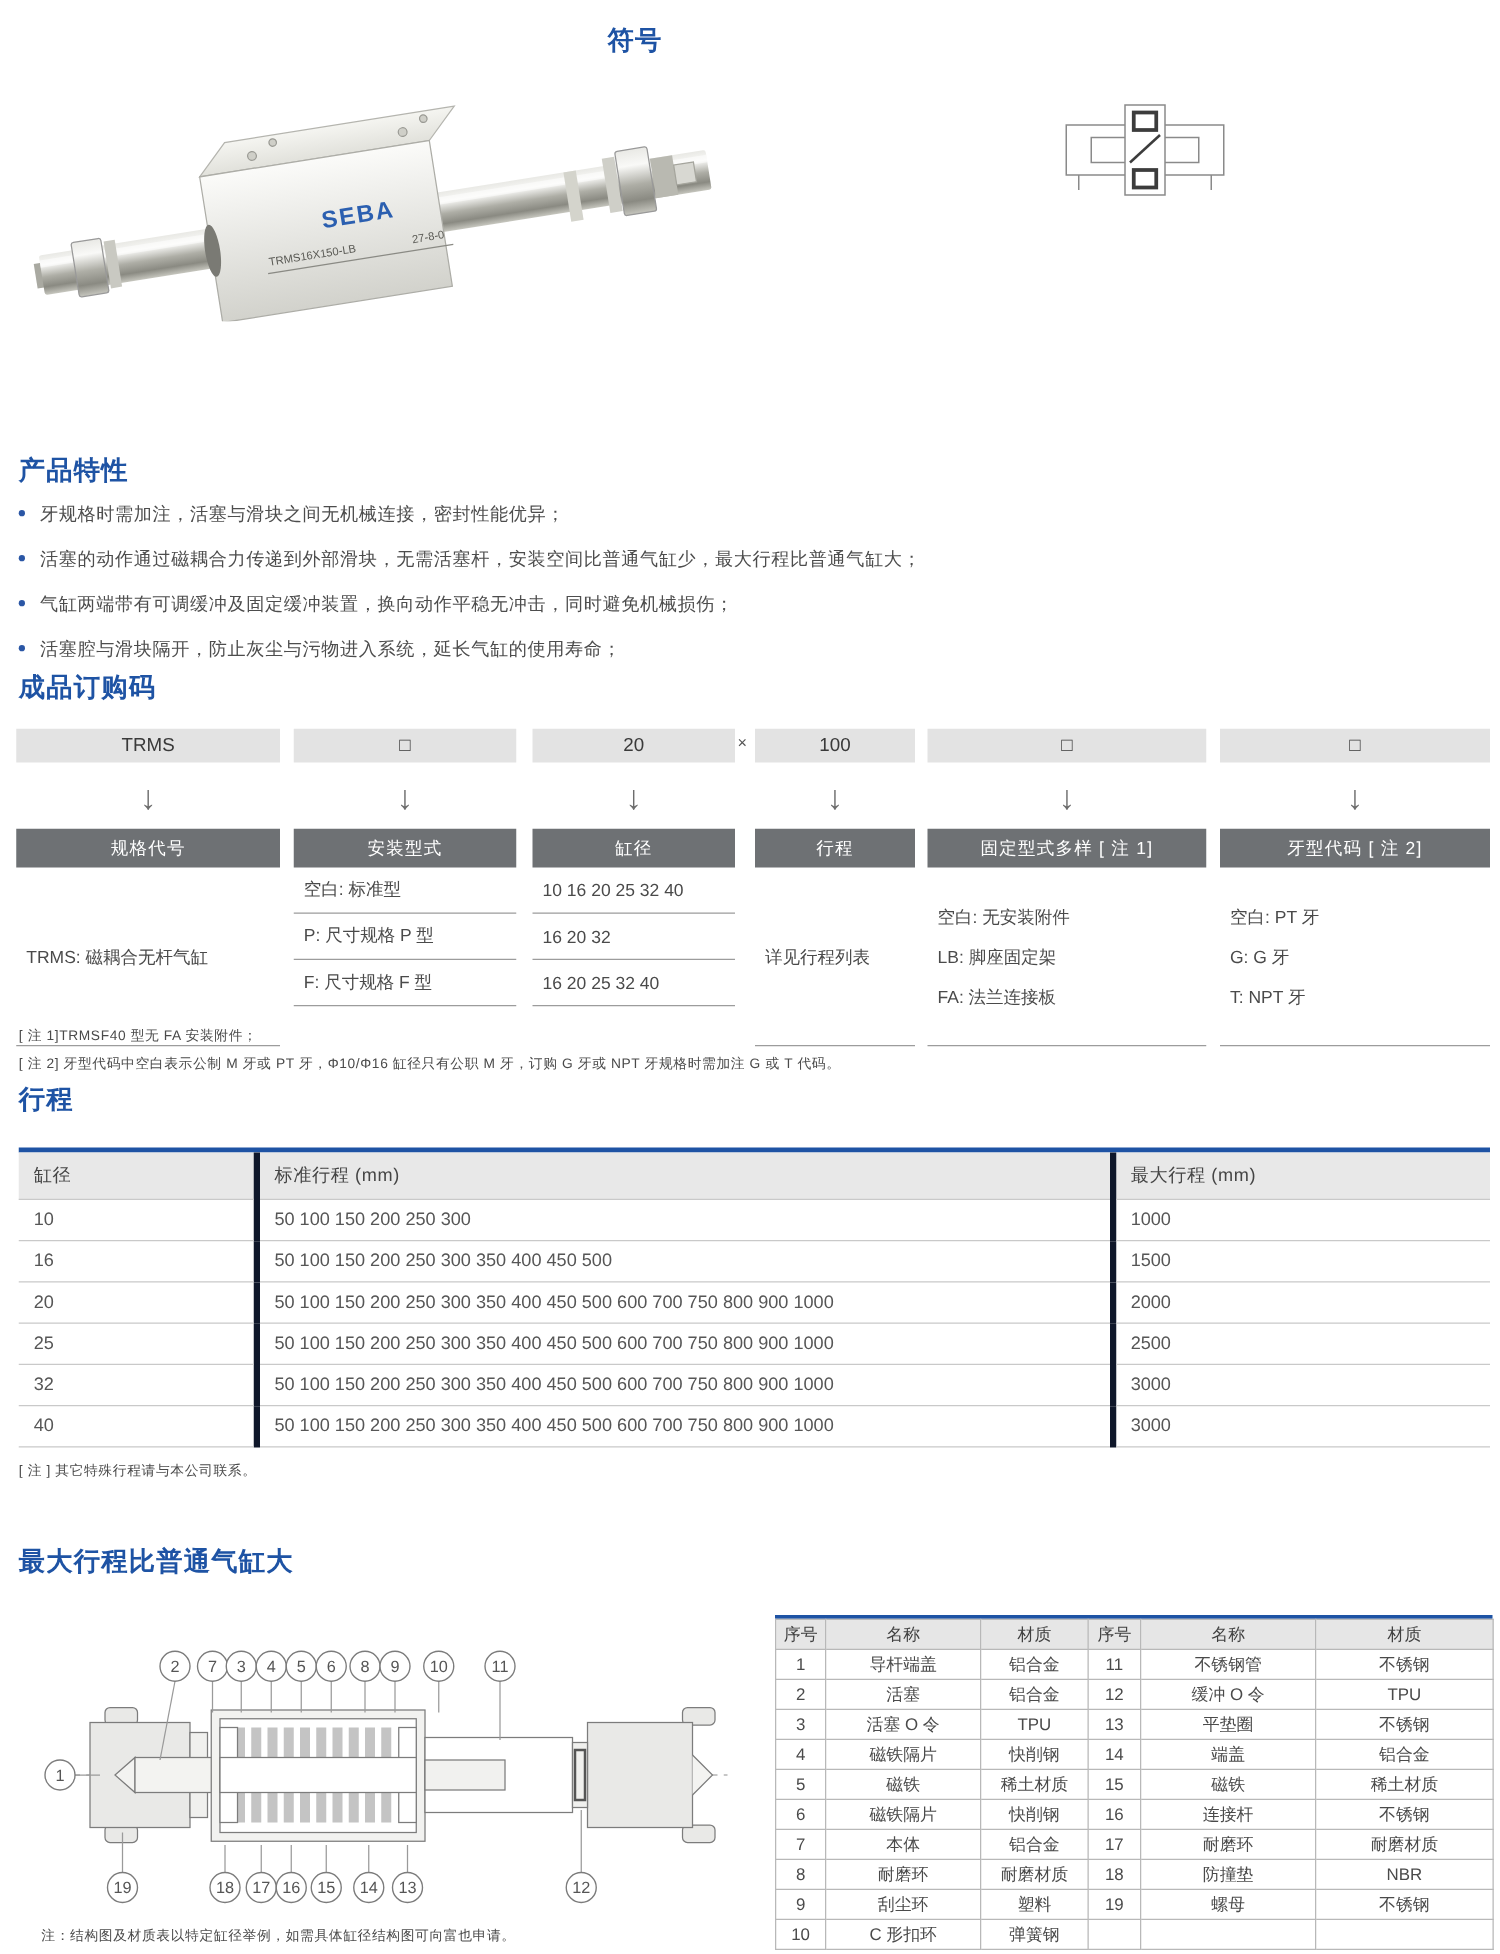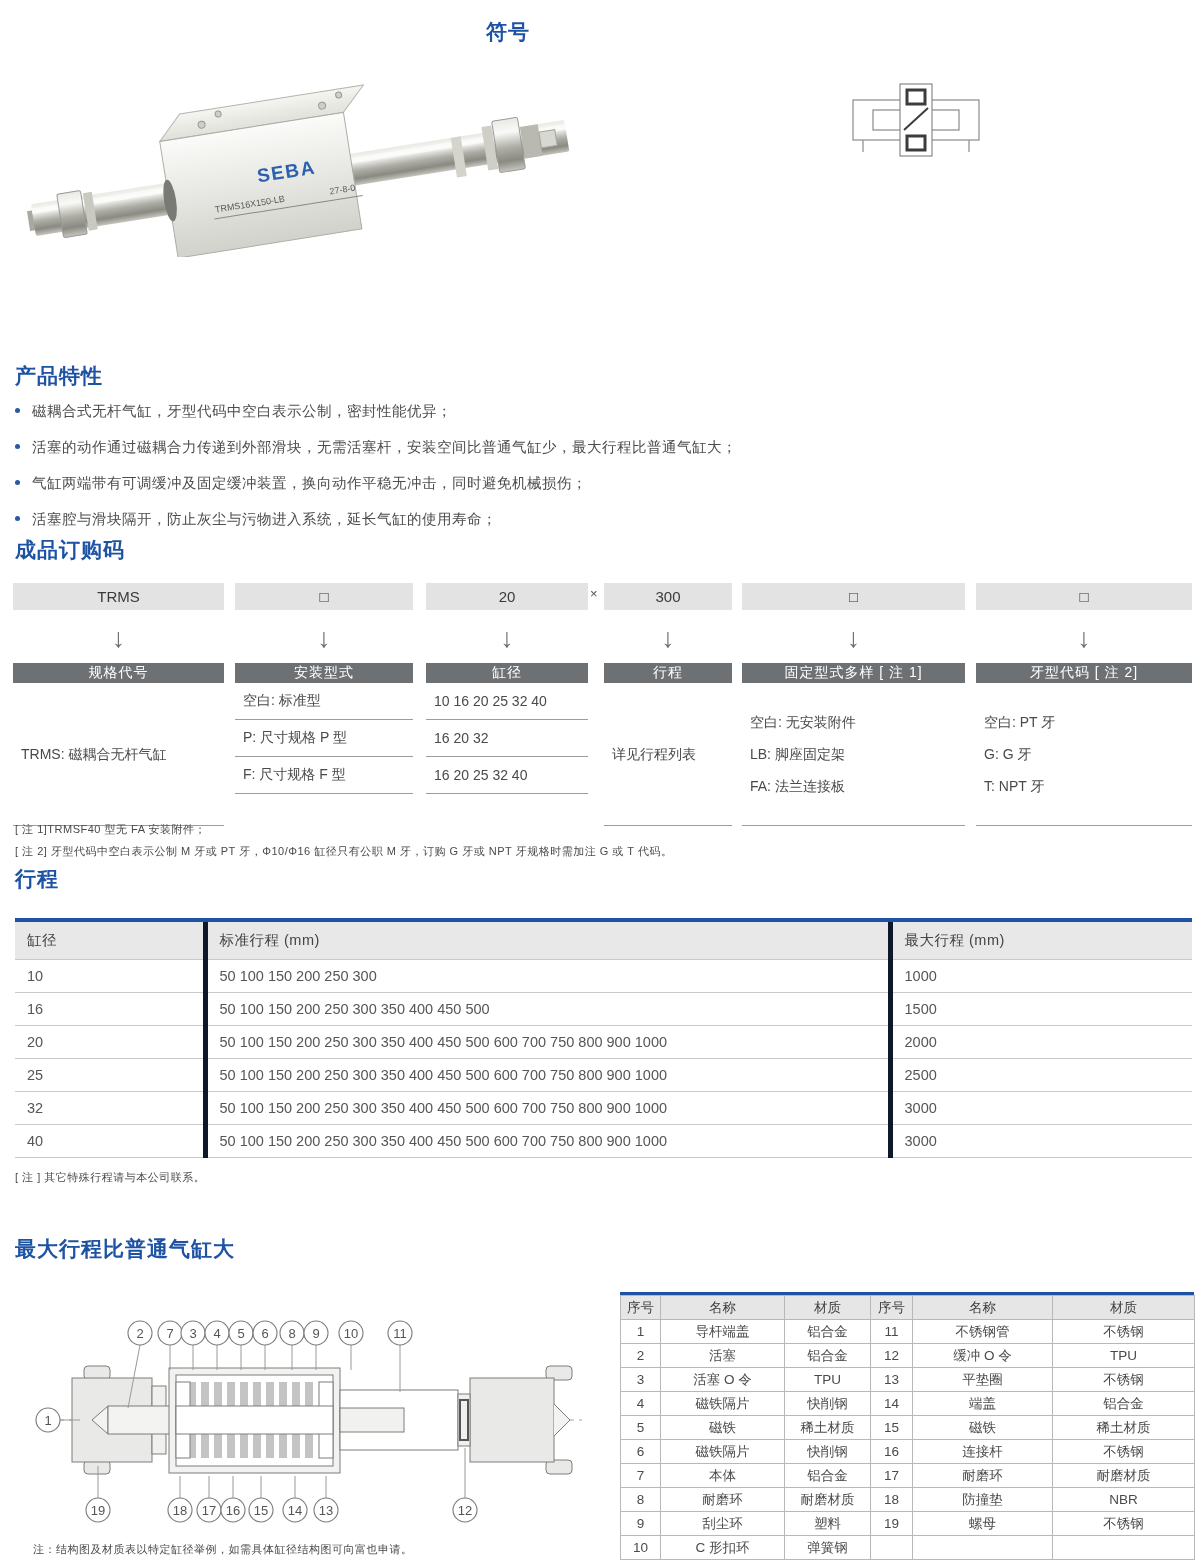--- a/index.html
+++ b/index.html
@@ -14,21 +14,21 @@
   .feat-list li{font-size:14.5px;color:#4d4d4d;margin-bottom:17px;letter-spacing:.5px;}
   .feat-list li::before{content:"";display:inline-block;width:5px;height:5px;border-radius:50%;
         background:#2a56a5;margin-right:12px;vertical-align:3px;}
   
   .oc-wrap{top:583px;left:0;width:1200px;height:235px;}
   .oc-col{position:absolute;top:0;}
   .oc-code{height:27px;background:#e3e3e3;display:flex;align-items:center;justify-content:center;
         font-size:15px;color:#3a3a3a;}
   .oc-arrow{position:relative;height:48px;margin-top:4px;text-align:center;font-size:27px;color:#6d6d6d;
         line-height:48px;font-weight:lighter;}
-  .oc-head{height:20px;background:#6e7174;color:#fff;font-size:14px;display:flex;align-items:center;
+  .oc-head{height:31px;background:#6e7174;color:#fff;font-size:14px;display:flex;align-items:center;
         justify-content:center;margin-top:1px;letter-spacing:1px;}
   .oc-row{height:37px;display:flex;align-items:center;padding-left:8px;font-size:14px;color:#4a4a4a;
         border-bottom:1px solid #9c9c9c;box-sizing:border-box;}
   .oc-cell{height:143px;display:flex;flex-direction:column;justify-content:center;padding-left:8px;
         font-size:14px;color:#4a4a4a;border-bottom:1px solid #9c9c9c;box-sizing:border-box;}
   .oc-line{line-height:32px;}
   .oc-x{top:586px;left:590px;font-size:13px;color:#555;}
   .note-block{font-size:11px;color:#4a4a4a;line-height:22px;letter-spacing:.5px;}
   
   .stk-tbl-wrap{top:918px;left:15px;width:1177px;border-top:4px solid #1e53a4;}
@@ -109,21 +109,21 @@
       <line x1="126" y1="62" x2="126" y2="74"></line>
     </g>
     <rect x="57" y="6" width="32" height="72" fill="#ffffff" stroke="#8a8a8a" stroke-width="1.2"></rect>
     <rect x="64" y="12" width="18" height="14" fill="none" stroke="#3c3c3c" stroke-width="3"></rect>
     <rect x="64" y="58" width="18" height="14" fill="none" stroke="#3c3c3c" stroke-width="3"></rect>
     <line x1="61" y1="52" x2="85" y2="30" stroke="#3c3c3c" stroke-width="2"></line>
   </svg>
 
   <div class="abs sec-title" style="top:362px;left:15px;">产品特性</div>
   <ul class="abs feat-list" style="top:402px;left:15px;width:1100px;">
-      <li>磁耦合式无杆气缸，牙型代码中空白表示公制，密封性能优异；</li>
+      <li>牙规格时需加注，活塞与滑块之间无机械连接，密封性能优异；</li>
       <li>活塞的动作通过磁耦合力传递到外部滑块，无需活塞杆，安装空间比普通气缸少，最大行程比普通气缸大；</li>
       <li>气缸两端带有可调缓冲及固定缓冲装置，换向动作平稳无冲击，同时避免机械损伤；</li>
       <li>活塞腔与滑块隔开，防止灰尘与污物进入系统，延长气缸的使用寿命；</li>
     </ul>
 
   <div class="abs sec-title" style="top:536px;left:15px;">成品订购码</div>
   <div class="abs oc-wrap">
       <div class="oc-col" style="left: 13px; width: 211px;">
         <div class="oc-code">TRMS</div>
         <div class="oc-arrow">↓</div>
@@ -142,21 +142,21 @@
       </div>
       <div class="oc-col" style="left: 426px; width: 162px;">
         <div class="oc-code">20</div>
         <div class="oc-arrow">↓</div>
         <div class="oc-head">缸径</div>
         <div class="oc-row">10 16 20 25 32 40</div>
         <div class="oc-row">16 20 32</div>
         <div class="oc-row">16 20 25 32 40</div>
       </div>
       <div class="oc-col" style="left: 604px; width: 128px;">
-        <div class="oc-code">300</div>
+        <div class="oc-code">100</div>
         <div class="oc-arrow">↓</div>
         <div class="oc-head">行程</div>
         <div class="oc-cell">
           <div class="oc-line">详见行程列表</div>
         </div>
       </div>
       <div class="oc-col" style="left: 742px; width: 223px;">
         <div class="oc-code">□</div>
         <div class="oc-arrow">↓</div>
         <div class="oc-head">固定型式多样 [ 注 1]</div>

